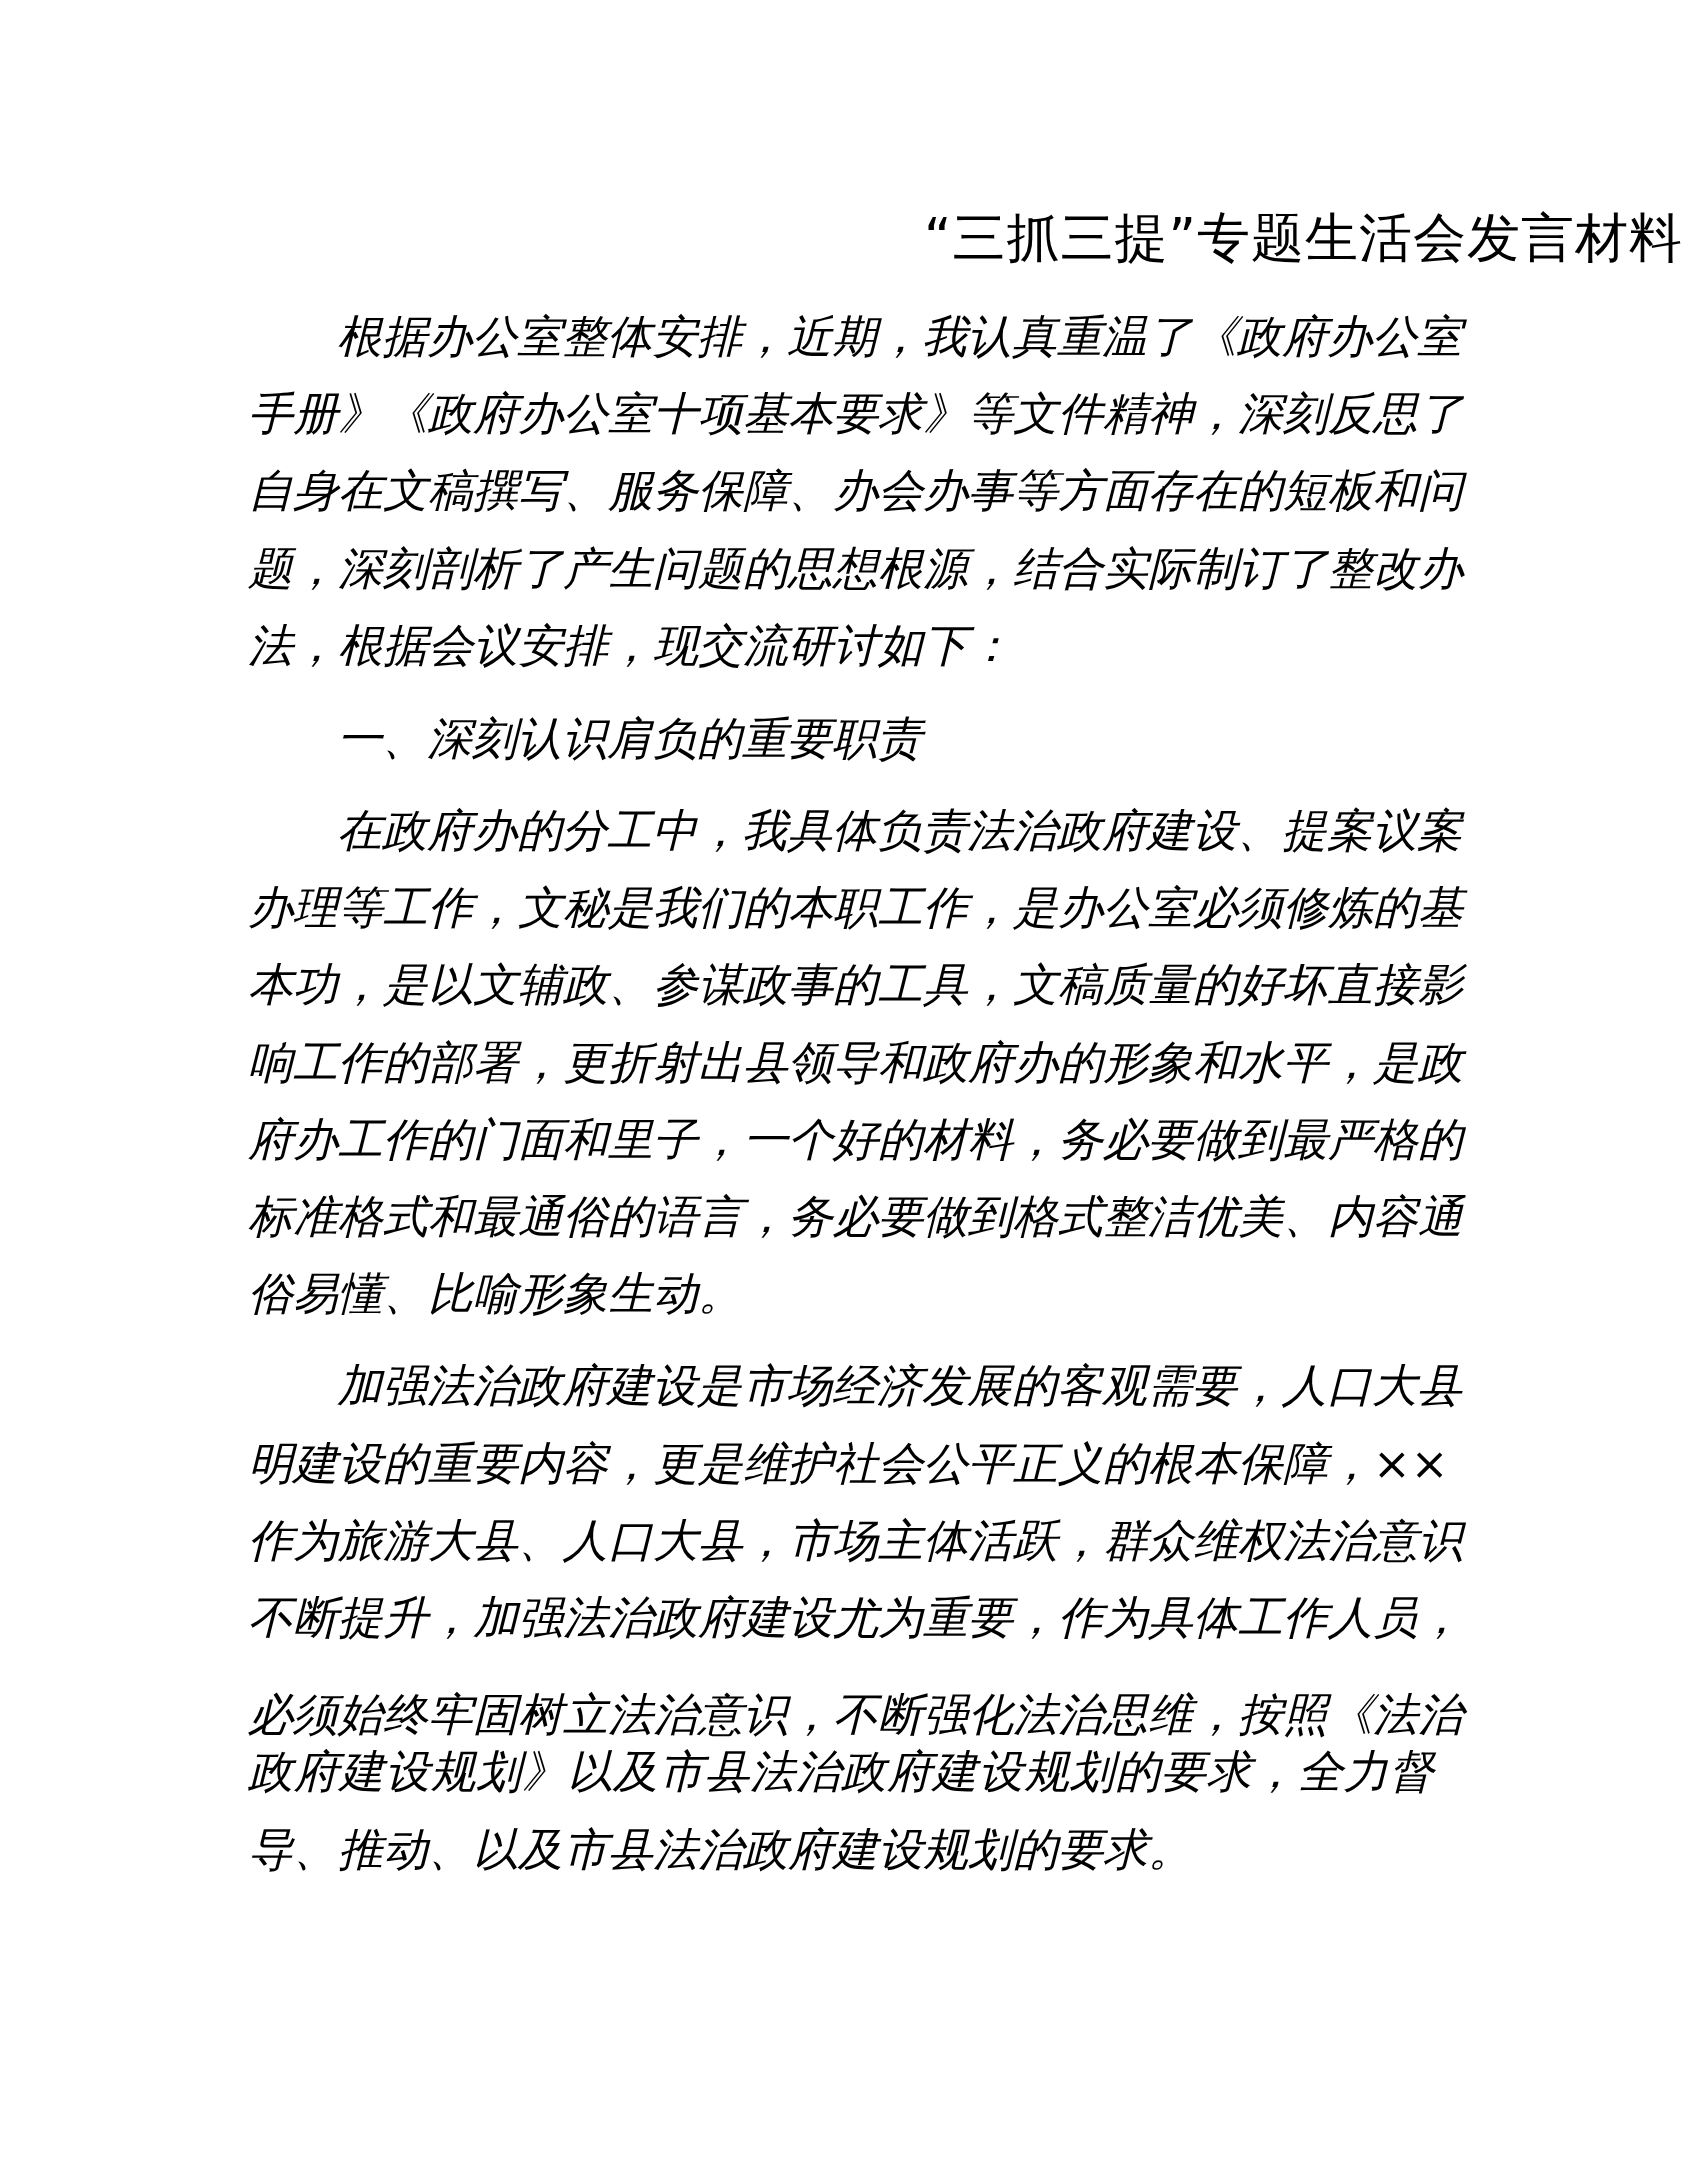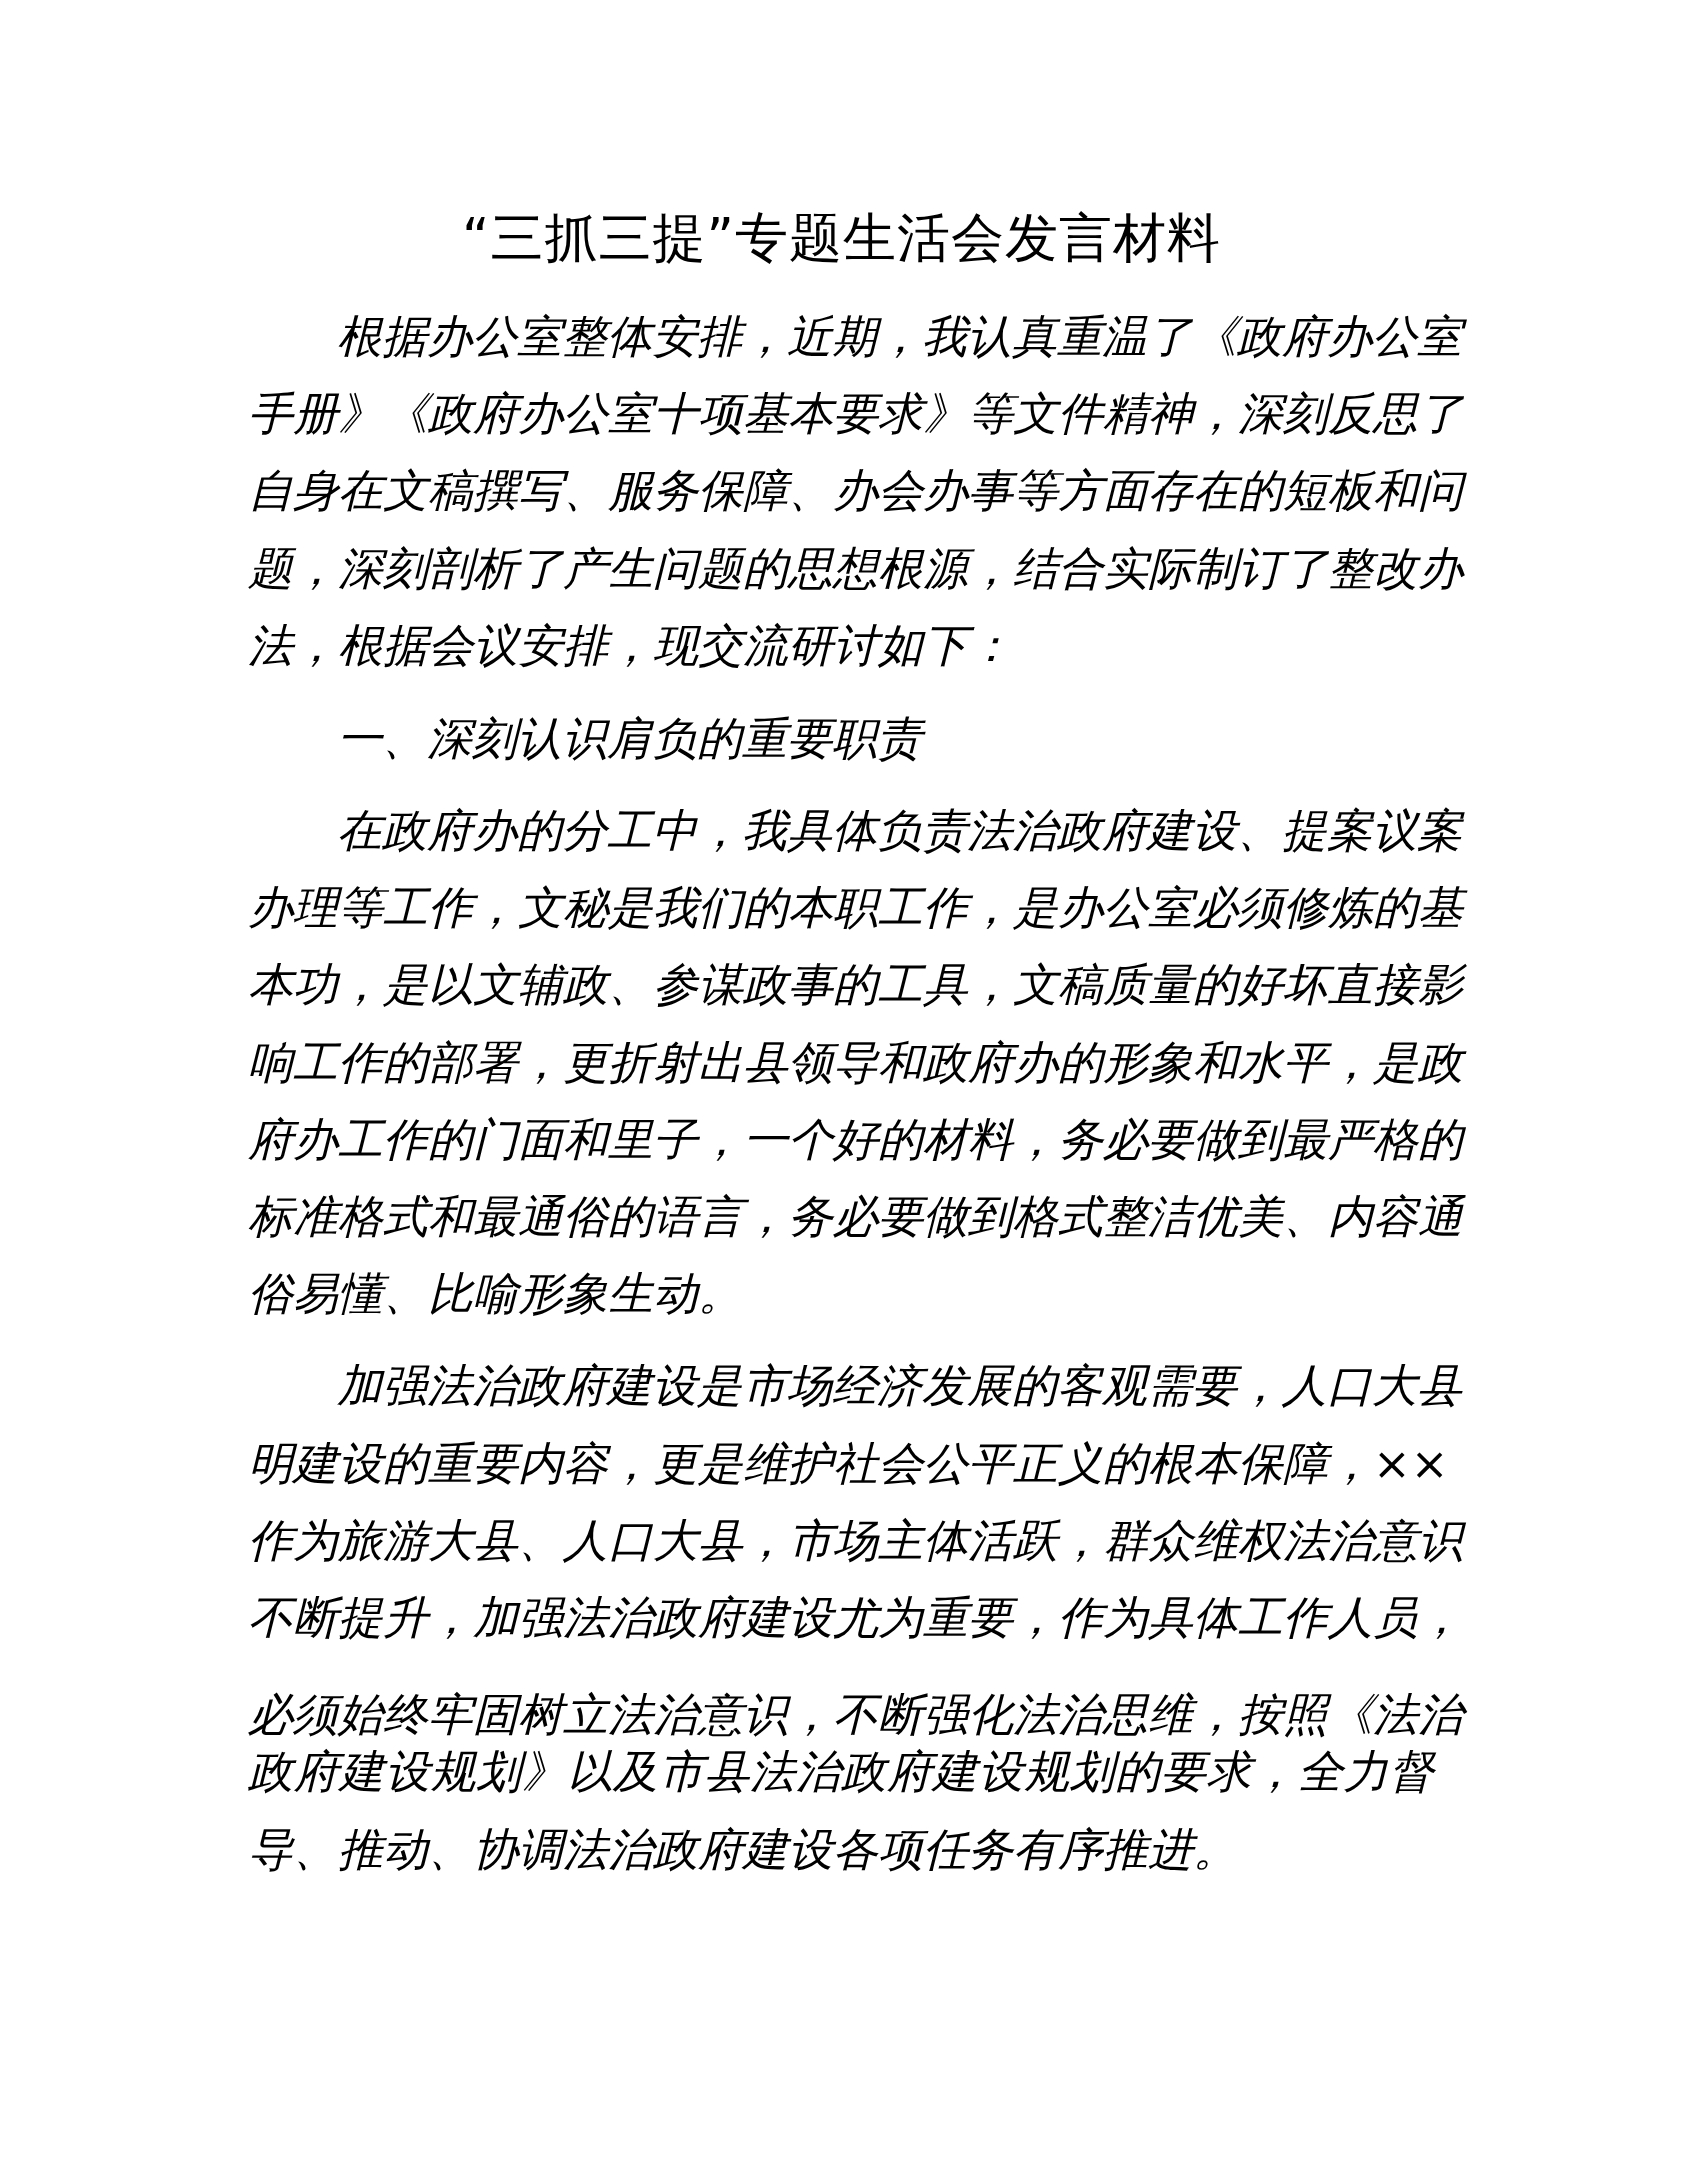--- a/index.html
+++ b/index.html
@@ -1,19 +1,19 @@
 <!DOCTYPE html>
 <html><head>
 <meta charset="utf-8">
 <style>
   html, body { margin: 0; padding: 0; background: #ffffff; }
   body { width: 1683px; height: 2178px; position: relative; overflow: hidden;
          font-family: "DejaVu Sans", "Liberation Sans", sans-serif; color: #000; }
   .page { position: absolute; left: 0; top: 0; width: 1683px; height: 2178px; background: #fff; }
-  .title { position: absolute; left: 0; width: 1683px; top: 203px; text-align: center;
+  .title { position: absolute; left: 0; width: 1683px; top: 203px; text-align: right;
            font-size: 53px; line-height: 69px; white-space: nowrap; letter-spacing: 1px; }
   .body { position: absolute; left: 248px; width: 1186px; top: 0; }
   .line { position: absolute; left: 0; width: 1186px; height: 77px; font-size: 45px; line-height: 55px;
           white-space: nowrap; text-align: justify; text-align-last: justify; font-style: italic; }
   .line.last { text-align-last: left; text-align: center; }
   .line.indent { left: 89px; width: 1097px; }
 </style>
 </head>
 <body>
 
@@ -44,17 +44,17 @@
       <div class="line last" style="top:1266px">俗易懂、比喻形象生动。</div>
     </div>
 
     <div>
       <div class="line indent" style="top:1358px">加强法治政府建设是市场经济发展的客观需要，人口大县</div>
       <div class="line" style="top:1436px">明建设的重要内容，更是维护社会公平正义的根本保障，××</div>
       <div class="line" style="top:1513px">作为旅游大县、人口大县，市场主体活跃，群众维权法治意识</div>
       <div class="line" style="top:1590px">不断提升，加强法治政府建设尤为重要，作为具体工作人员，</div>
       <div class="line" style="top:1687px">必须始终牢固树立法治意识，不断强化法治思维，按照《法治</div>
       <div class="line" style="top:1744px">政府建设规划》以及市县法治政府建设规划的要求，全力督</div>
-      <div class="line last" style="top:1822px">导、推动、协调法治政府建设各项任务有序推进。</div>
+      <div class="line last" style="top:1822px">导、推动、以及市县法治政府建设规划的要求。</div>
     </div>
   </div>
 </div>
 
 
 </body></html>

